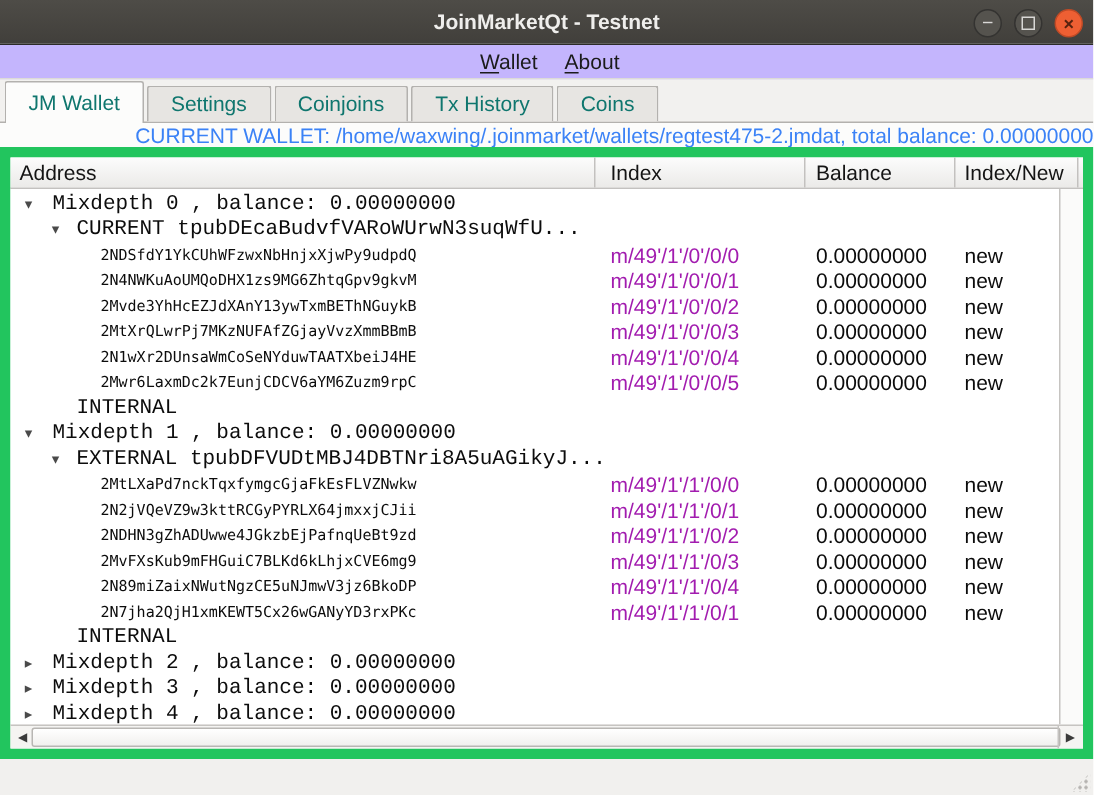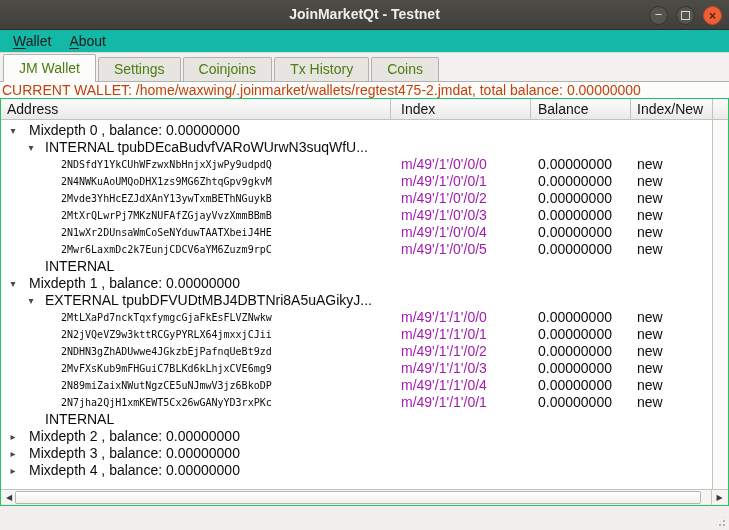--- a/index.html
+++ b/index.html
@@ -14,54 +14,54 @@
          color:#efeeec;font-weight:bold;font-size:14px;}
   .win-controls{position:absolute;right:7px;top:6px;display:flex;gap:8px;}
   .winbtn{width:19px;height:19px;border-radius:50%;box-sizing:border-box;
           display:flex;align-items:center;justify-content:center;}
   .winbtn.min,.winbtn.max{background:#55534e;border:1px solid #343331;color:#d9d8d6;}
   .winbtn.min span{font-size:13px;line-height:1;margin-top:-2px;}
   .max-square{width:7px;height:7px;border:1px solid #d9d8d6;}
   .winbtn.close{background:#ee5f33;border:1px solid #bf4a26;color:#58220f;font-size:12px;font-weight:bold;}
 
   
-  .menubar{position:absolute;top:30px;left:0;right:0;height:23px;background:#14b8a6;
-           border-bottom:1px solid #dcdad8;box-sizing:border-box;display:flex;align-items:center;padding-left:4px;}
+  .menubar{position:absolute;top:30px;left:0;right:0;height:23px;background:#c4b5fd;
+           border-bottom:1px solid #dcdad8;box-sizing:border-box;display:flex;align-items:center;padding-left:4px;justify-content:center;}
   .menu-item{padding:2px 9px;color:#1b1b1b;}
   .mn{text-decoration:underline;text-underline-offset:2px;}
 
   
   .tabbar{position:absolute;top:53px;left:0;right:0;height:29px;background:#f2f1ef;
           display:flex;align-items:flex-end;padding-left:3px;box-sizing:border-box;
           border-bottom:1px solid #b3b1ae;}
-  .tab{height:23px;line-height:23px;padding:0 15px;background:#e7e5e2;color:#4d7c0f;
+  .tab{height:23px;line-height:23px;padding:0 15px;background:#e7e5e2;color:#0f766e;
        border:1px solid #b3b1ae;border-bottom:none;border-radius:2px 2px 0 0;margin-right:2px;}
   .tab.active{background:#fcfcfb;height:27px;line-height:26px;margin-bottom:-1px;z-index:2;}
 
   
   .tabpage{position:absolute;top:82px;left:0;right:0;bottom:24px;background:#fcfcfb;}
-  .wallet-line{height:16px;line-height:16px;padding:0 0 0 2px;color:#c2410c;white-space:nowrap;overflow:hidden;}
+  .wallet-line{height:16px;line-height:16px;padding:0 0 0 2px;color:#3b82f6;white-space:nowrap;overflow:hidden;text-align:right;}
 
   
   .treeframe{position:absolute;top:16px;left:0;right:0;bottom:0;background:#ffffff;
-             border:1px solid #22c55e;box-sizing:border-box;}
+             border:7px solid #22c55e;box-sizing:border-box;}
   .theader{position:absolute;top:0;left:0;right:0;height:21px;
            background:linear-gradient(#fcfcfc,#ebeae8);border-bottom:1px solid #c3c1bf;box-sizing:border-box;}
   .th{position:absolute;top:0;height:20px;line-height:20px;color:#141414;
       border-right:1px solid #c3c1bf;box-sizing:border-box;white-space:nowrap;overflow:hidden;}
   .th.addr{left:0;width:390px;padding-left:6px;}
   .th.idx{left:390px;width:140px;padding-left:10px;}
   .th.bal{left:530px;width:100px;padding-left:7px;}
   .th.used{left:630px;width:82px;padding-left:6px;}
 
   .tbody{position:absolute;top:21px;left:0;right:16px;bottom:16px;overflow:hidden;background:#fff;padding-top:2px;}
   .trow{position:relative;height:17px;line-height:17px;white-space:nowrap;}
   .expander{position:absolute;top:0;width:14px;text-align:center;font-size:10px;color:#4a4a4a;line-height:17px;}
   .expander.d0{left:5px;} .expander.d1{left:23px;}
-  .rlabel{position:absolute;top:0;color:#0c0c0c;}
+  .rlabel{position:absolute;top:0;color:#0c0c0c;font-family:Liberation Mono, monospace;}
   .rlabel.d0{left:28px;} .rlabel.d1{left:44px;} .rlabel.d2{left:60px;}
   .mono{font-family:"DejaVu Sans Mono",monospace;font-size:10px;}
   .c-index{position:absolute;left:400px;top:0;color:#a21caf;}
   .c-bal{position:absolute;left:537px;top:0;color:#0c0c0c;}
   .c-used{position:absolute;left:636px;top:0;color:#0c0c0c;}
 
   
   .vscroll{position:absolute;top:21px;right:0;width:16px;bottom:16px;background:#fbfbfa;
            border-left:1px solid #c6c4c1;box-sizing:border-box;}
   .hscroll{position:absolute;left:0;right:0;bottom:0;height:16px;background:#f5f4f2;
@@ -123,21 +123,21 @@
         <div class="th used">Index/New</div>
       </div>
 
       <div class="tbody" id="treebody">
           <div class="trow">
             <span class="expander d0">▾</span>
             <span class="rlabel d0">Mixdepth 0 , balance: 0.00000000</span>
           </div>
           <div class="trow">
             <span class="expander d1">▾</span>
-            <span class="rlabel d1">INTERNAL tpubDEcaBudvfVARoWUrwN3suqWfU...</span>
+            <span class="rlabel d1">CURRENT tpubDEcaBudvfVARoWUrwN3suqWfU...</span>
           </div>
           <div class="trow">
             <span class="rlabel d2 mono">2NDSfdY1YkCUhWFzwxNbHnjxXjwPy9udpdQ</span>
             <span class="c-index">m/49'/1'/0'/0/0</span>
             <span class="c-bal">0.00000000</span>
             <span class="c-used">new</span>
           </div>
           <div class="trow">
             <span class="rlabel d2 mono">2N4NWKuAoUMQoDHX1zs9MG6ZhtqGpv9gkvM</span>
             <span class="c-index">m/49'/1'/0'/0/1</span>

